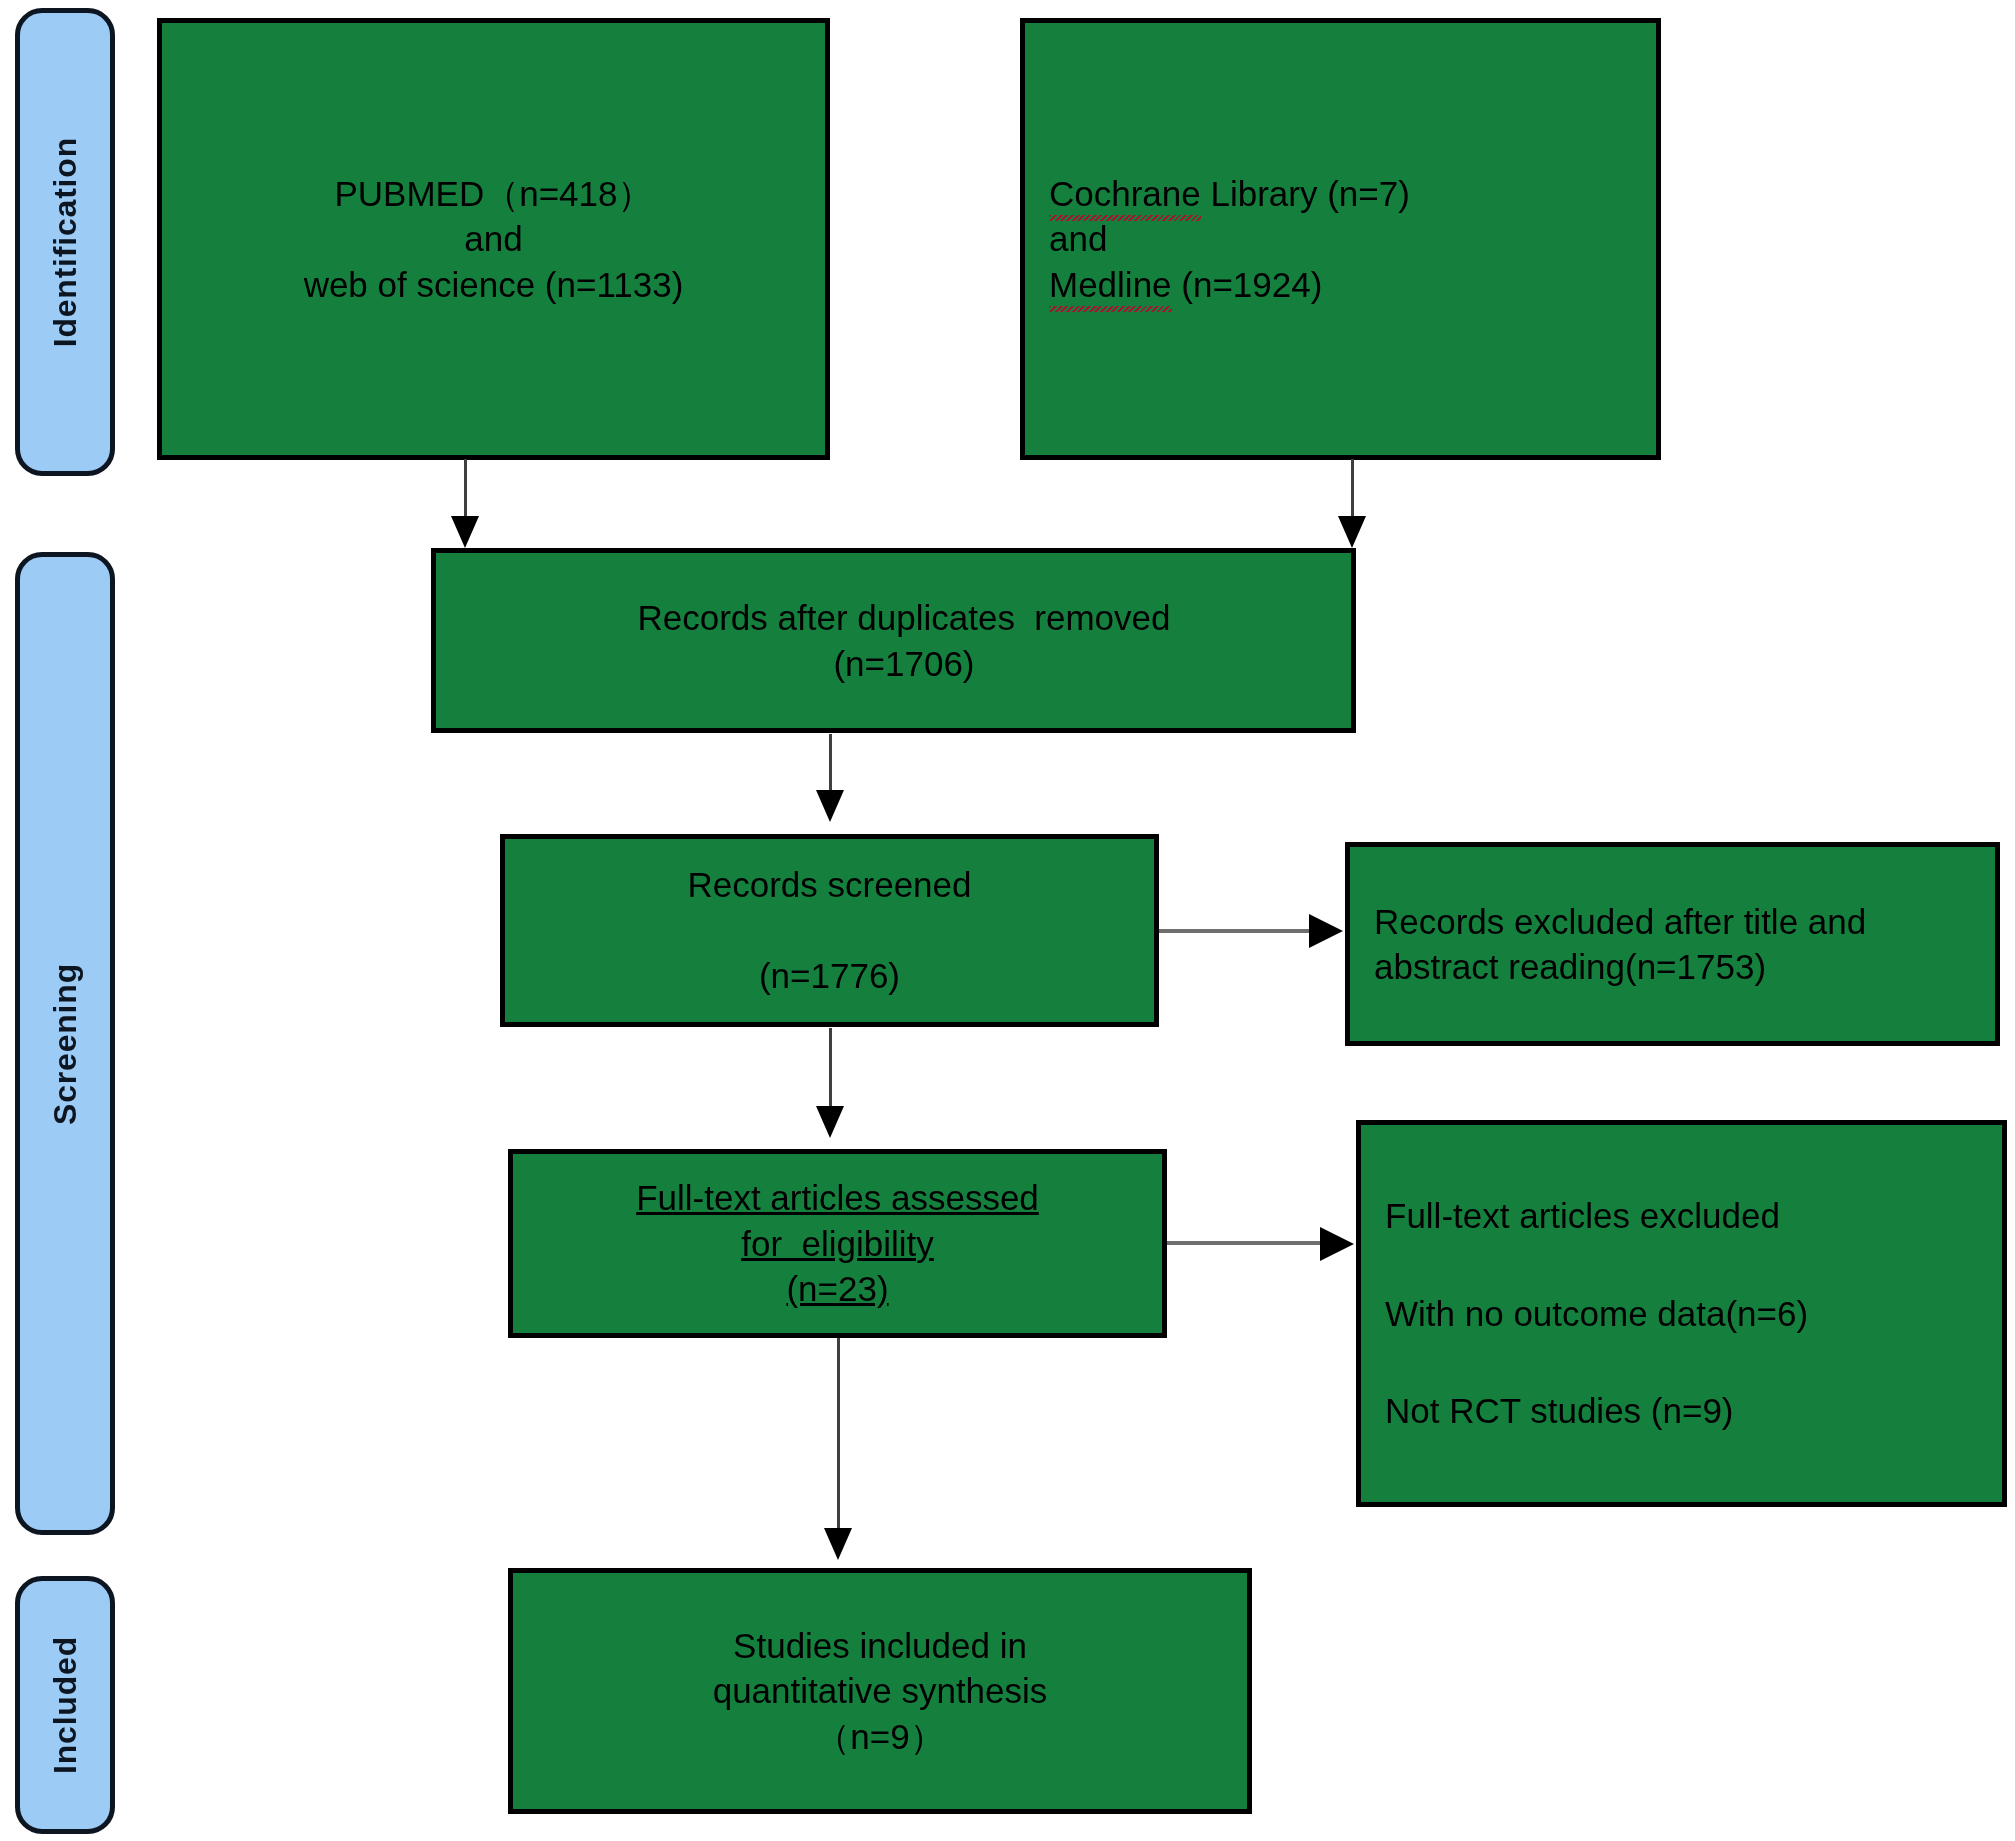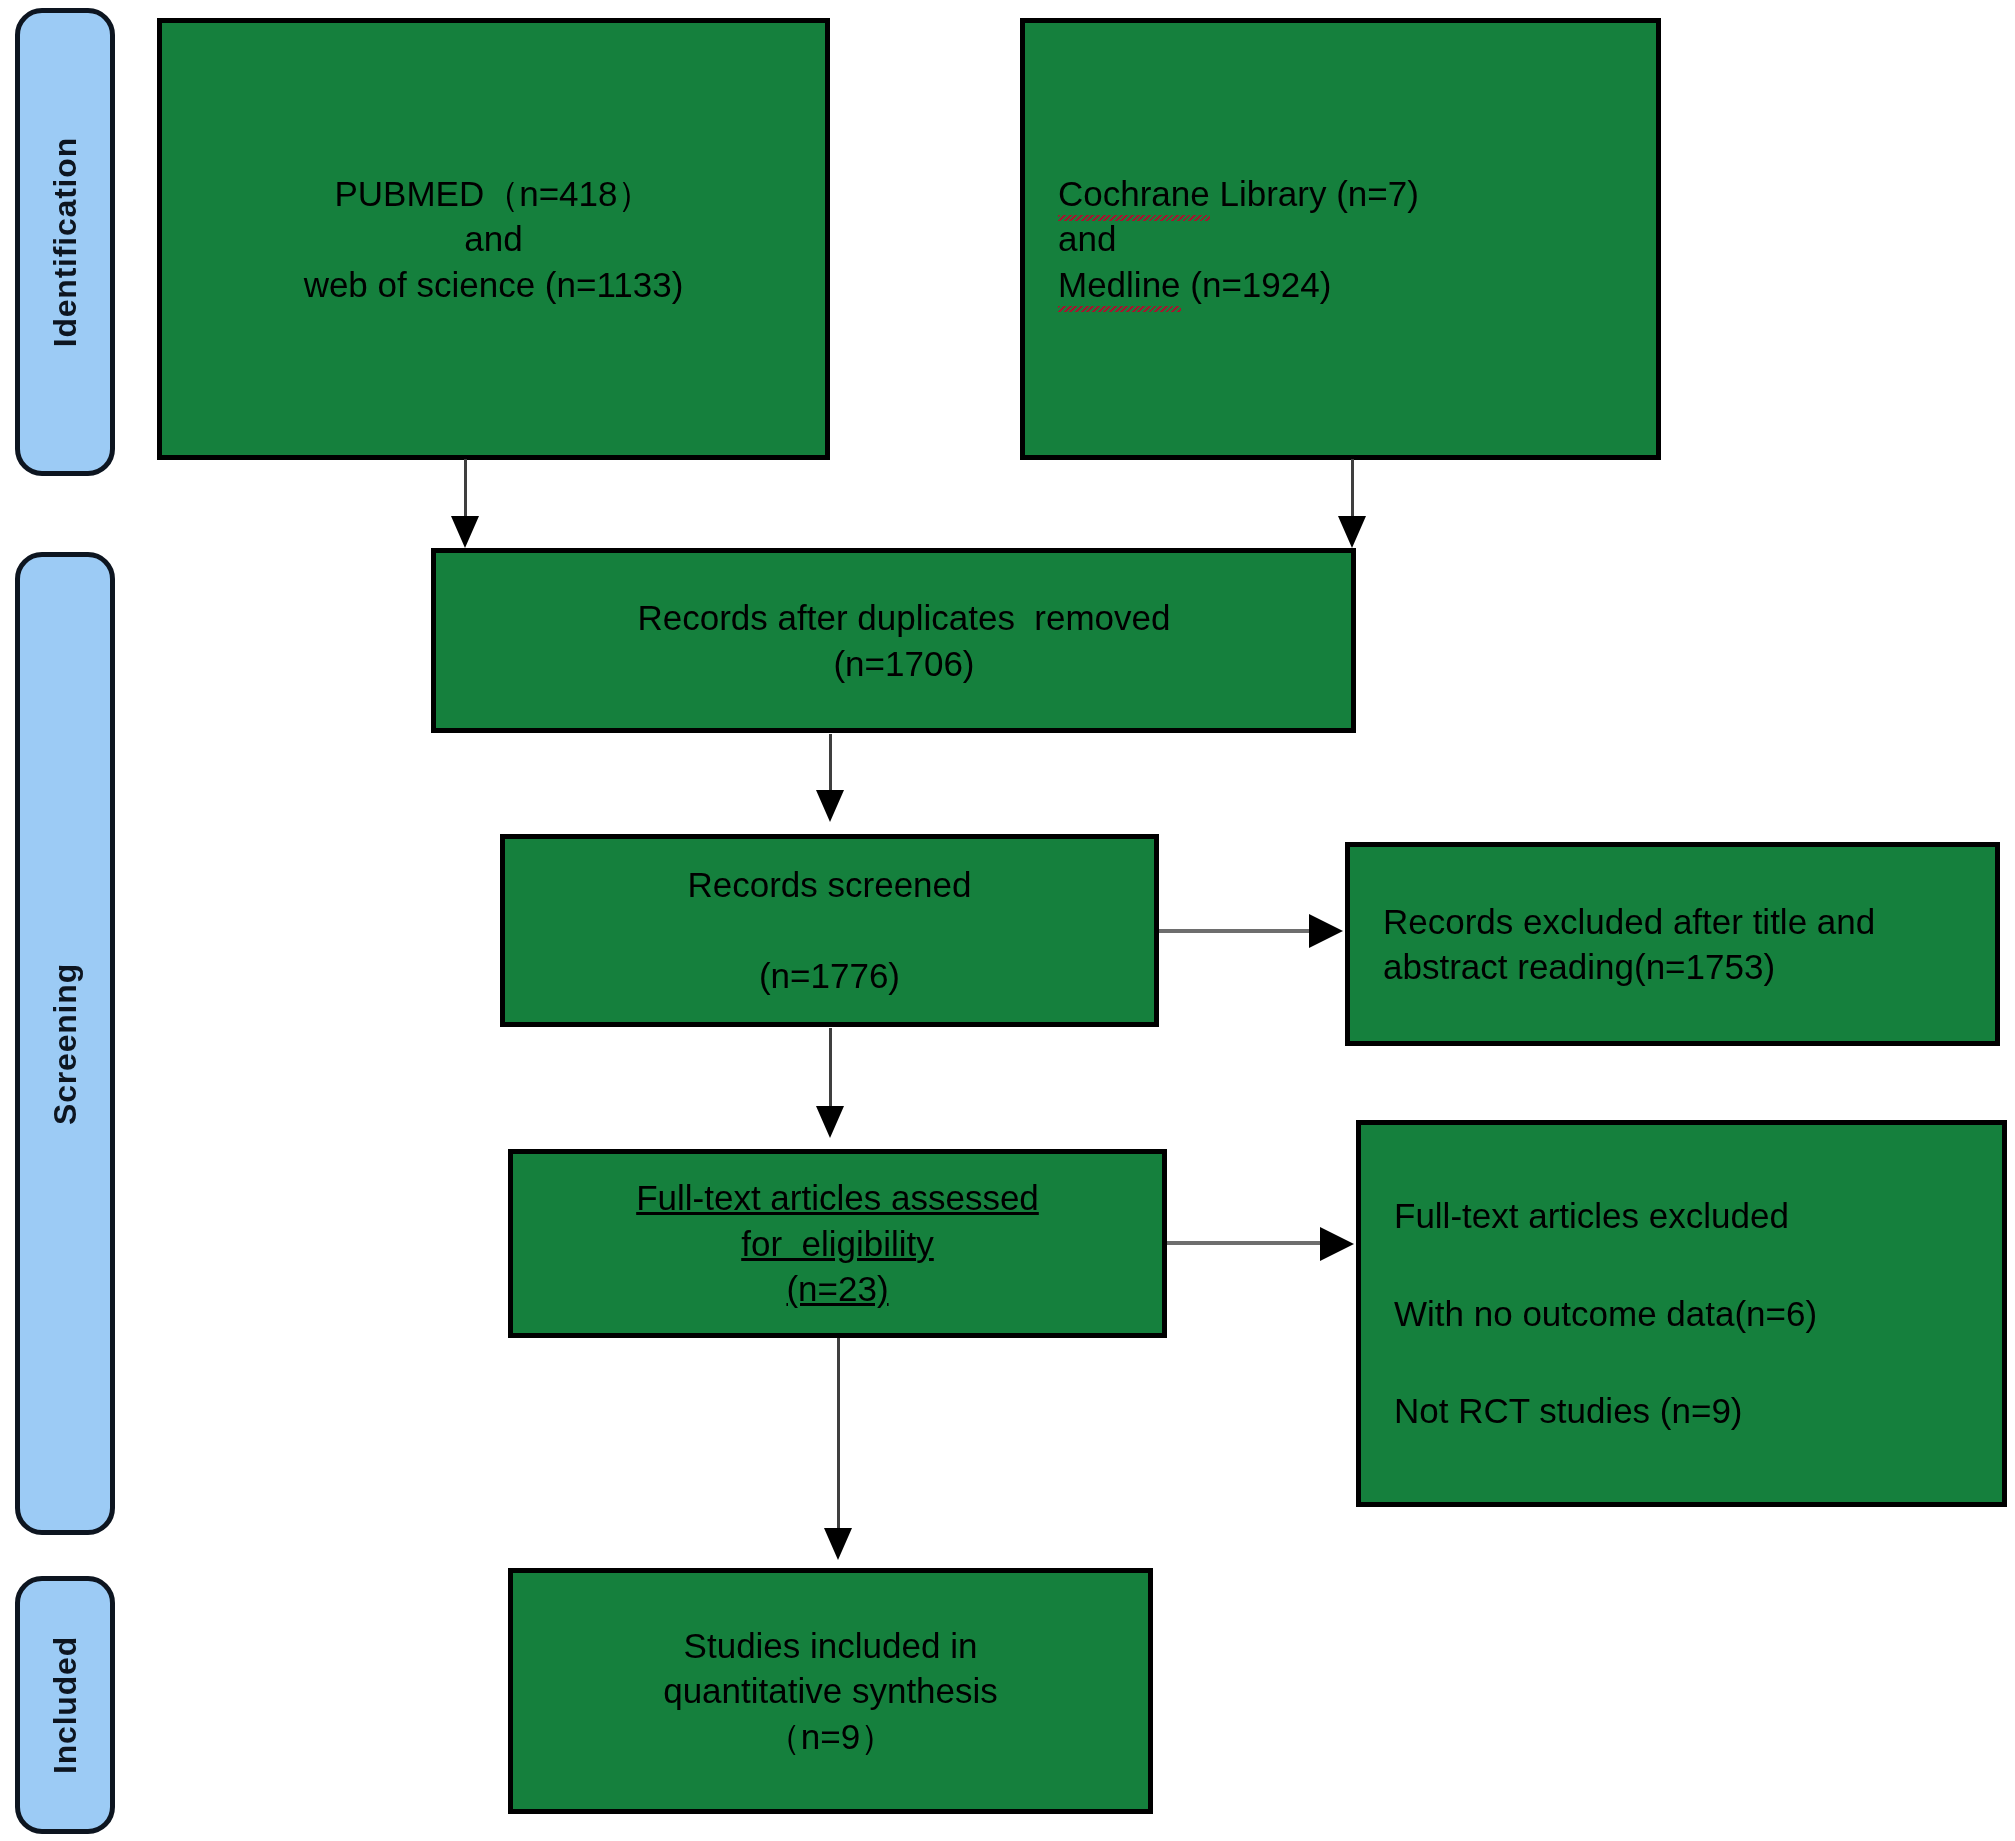--- a/index.html
+++ b/index.html
@@ -37,21 +37,21 @@
     display:flex;
     flex-direction:column;
     justify-content:center;
     color:#000;
     font-size:35px;
     line-height:1.30;
   }
   .box.center{align-items:center;text-align:center;}
   .box.left{align-items:flex-start;text-align:left;}
   .box .pad{width:100%;box-sizing:border-box;}
-  .box.left .pad{padding-left:33px;}
+  .box.left .pad{padding-left:24px;}
   .box .ln{display:block;white-space:pre;}
 
   
   .sq{
     position:relative;
     display:inline-block;
   }
   .sq::after{
     content:"";
     position:absolute;
@@ -169,21 +169,21 @@
       <div class="gap-md"></div>
       <span class="ln">With no outcome data(n=6)</span>
       <div class="gap-md"></div>
       <span class="ln">Not RCT studies (n=9)</span>
     </div>
   </div>
 
   <div class="vline" style="left:837px;top:1338px;width:3.2px;height:193px;"></div>
   <div class="arrow-down" style="left:824px;top:1528px;"></div>
 
-  <div class="box center" style="left:508px;top:1568px;width:645px;height:246px;">
+  <div class="box center" style="left:508px;top:1568px;width:744px;height:246px;">
     <div class="pad">
       <span class="ln">Studies included in</span>
       <span class="ln">quantitative synthesis</span>
       <span class="ln">（n=9）</span>
     </div>
   </div>
 
 </div>
 
 

